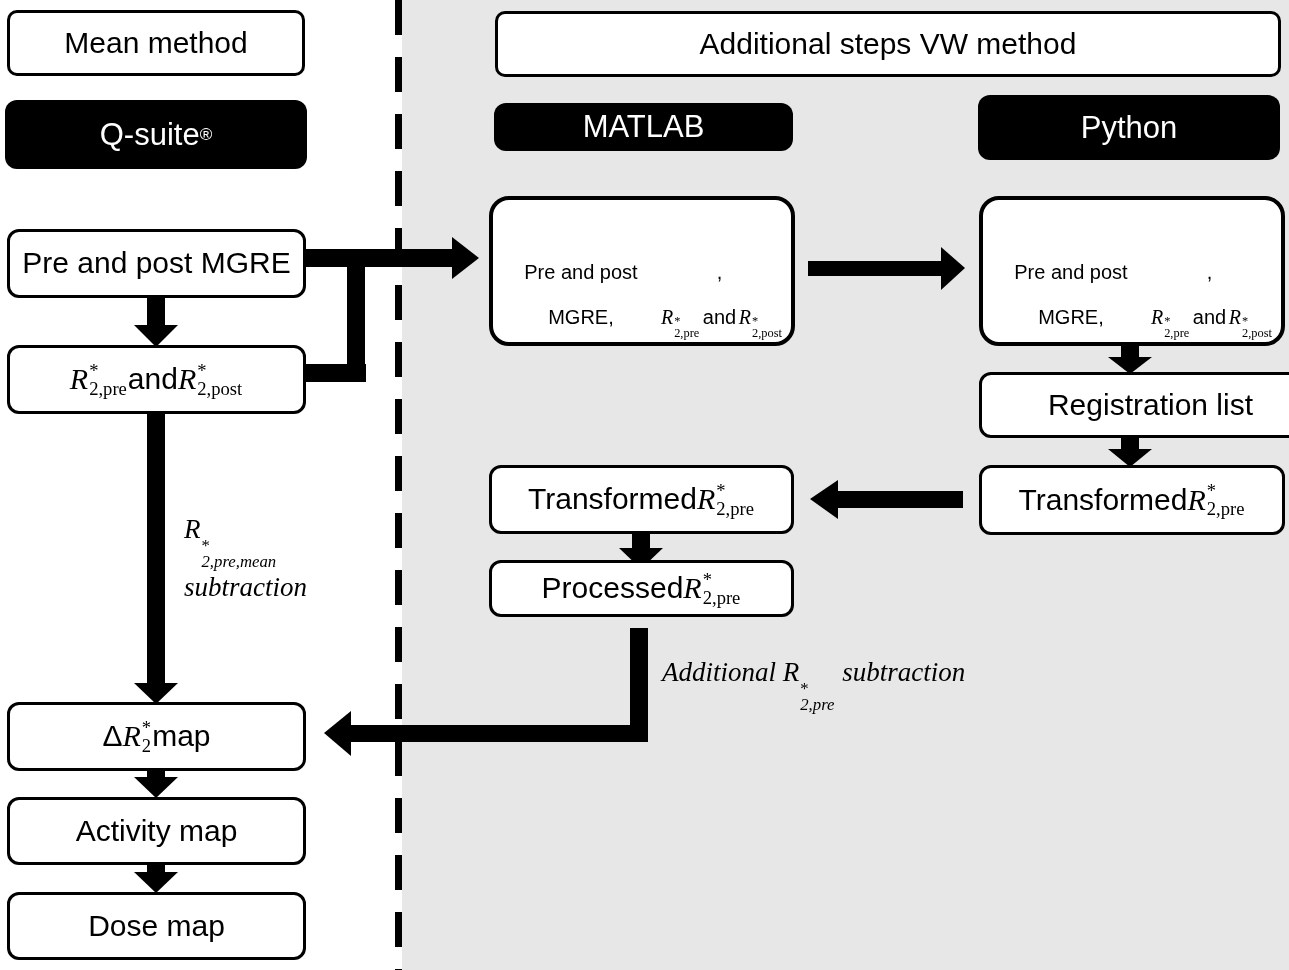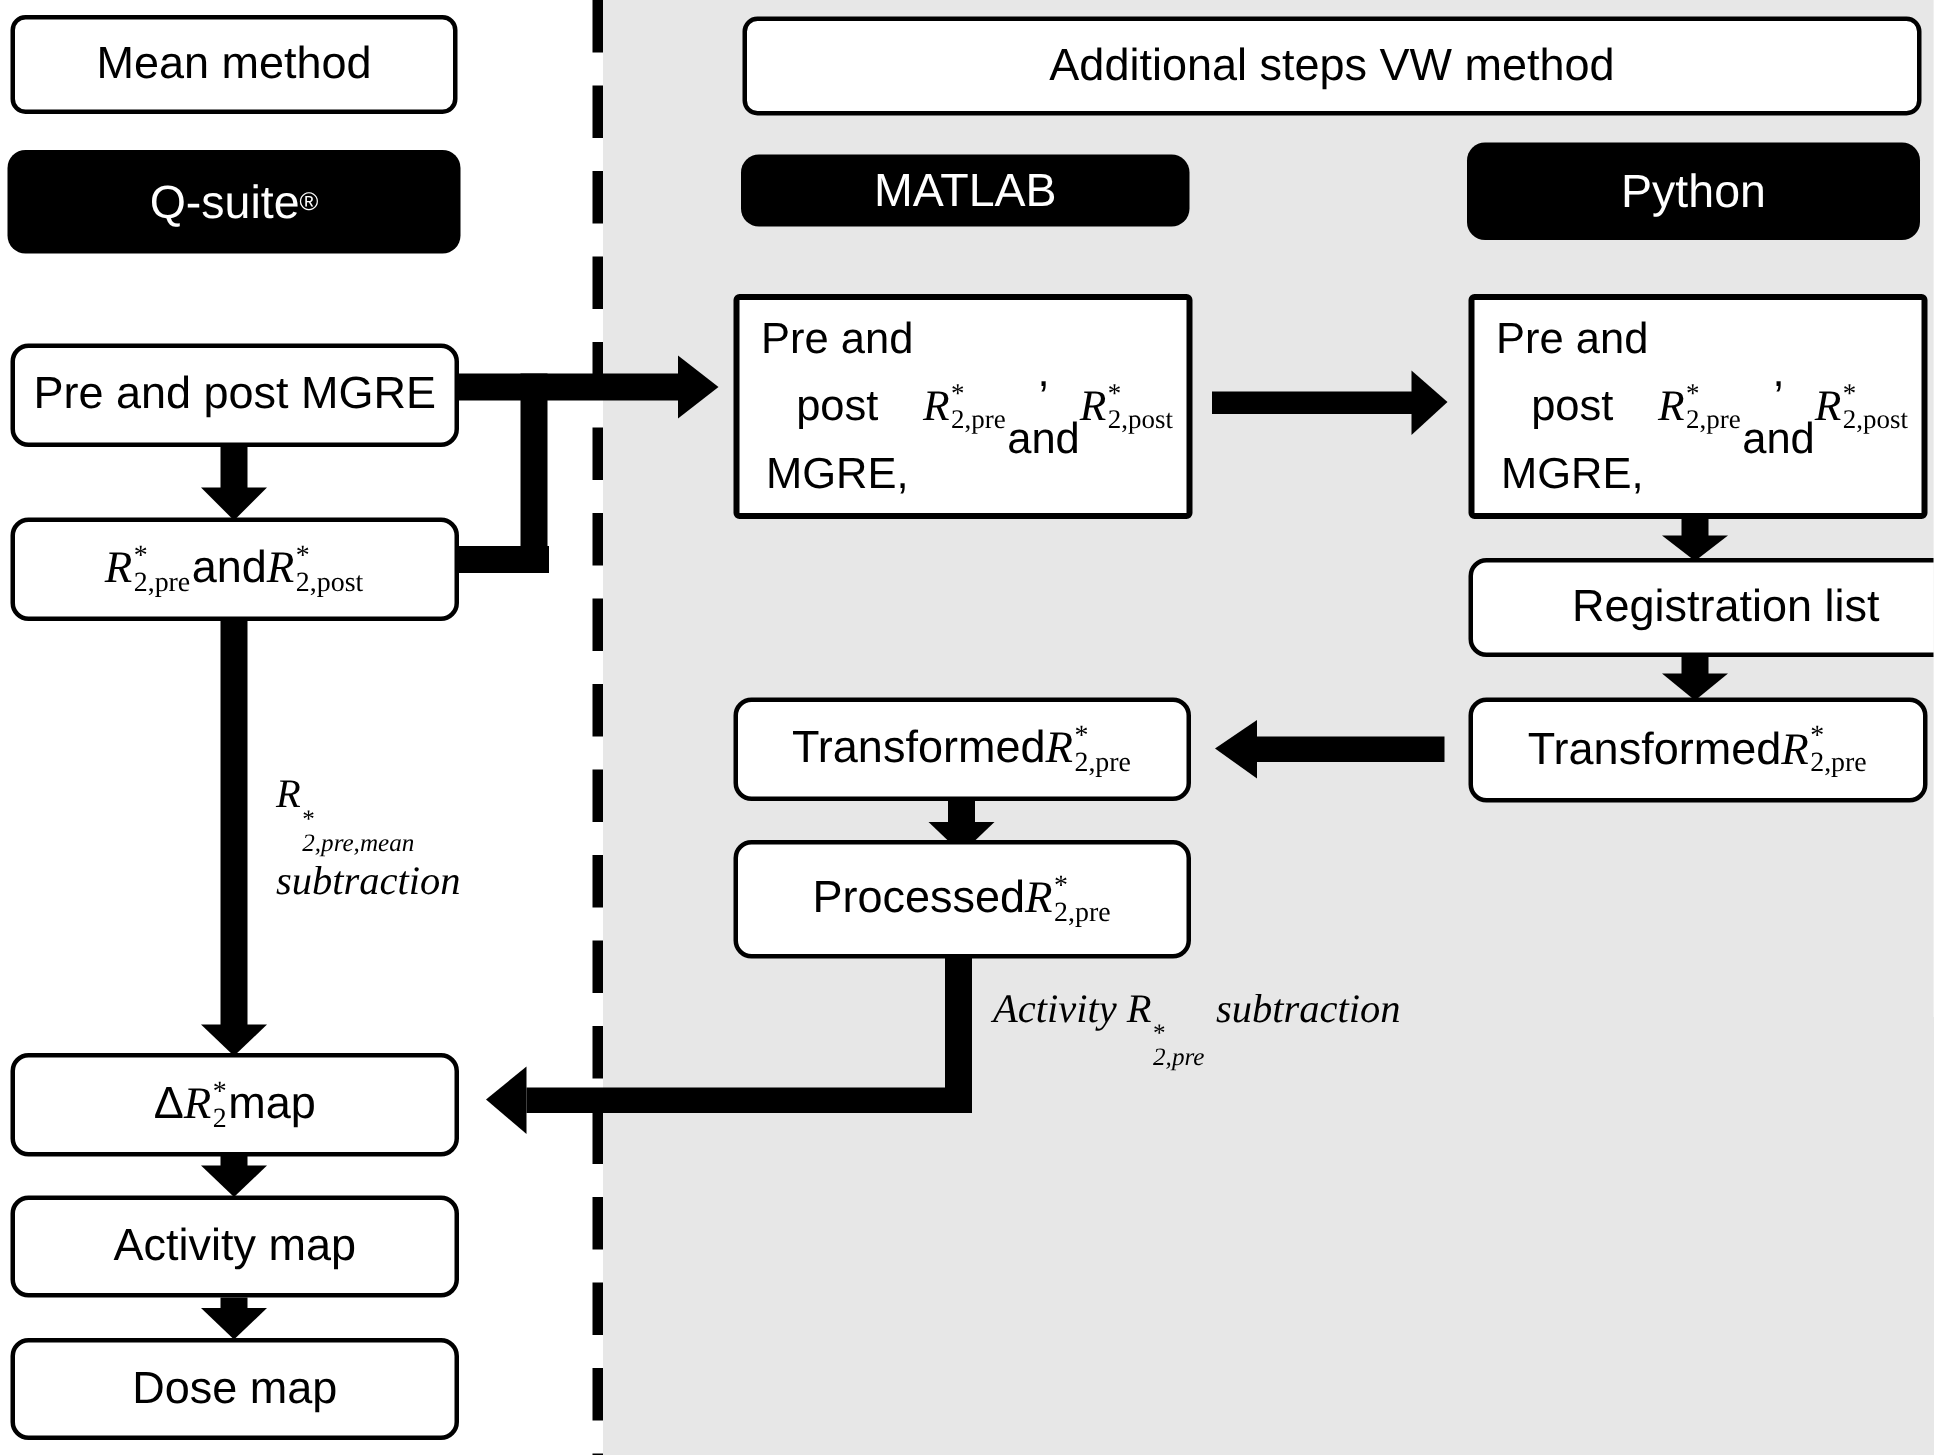--- a/index.html
+++ b/index.html
@@ -10,21 +10,21 @@
   body{width:1289px;height:970px;overflow:hidden;background:var(--canvas-bg);
        font-family:"Liberation Sans",sans-serif;color:var(--text);}
   #canvas{position:relative;width:1289px;height:970px;}
   .panel{position:absolute;left:402px;top:0;width:887px;height:970px;background:var(--panel-bg);z-index:0;}
   #arrows{position:absolute;left:0;top:0;z-index:1;}
   #arrows rect,#arrows polygon{fill:var(--arrow);}
   .box{position:absolute;background:var(--box-bg);border:3px solid var(--box-border);
        border-radius:12px;display:flex;align-items:center;justify-content:center;
        text-align:center;font-size:30px;line-height:1.35;z-index:2;box-sizing:border-box;
        padding:2px 8px;}
-  .box.lg{border-radius:4px;border-width:4px;font-size:29px;line-height:45px;}
+  .box.lg{border-radius:20px;border-width:4px;font-size:20px;line-height:45px;align-items:flex-end;}
   .box.hdr{border-radius:10px;}
   .box.dark{background:var(--label-bg);color:var(--label-text);border:none;font-size:31px;}
   .ann{position:absolute;z-index:2;font-size:27px;line-height:35px;text-align:left;
        font-family:"Liberation Serif",serif;font-style:italic;}
   .seg-p{font-style:normal;font-family:"Liberation Sans",sans-serif;}
   .seg-v{font-family:"Liberation Serif",serif;font-style:italic;}
   .seg-i{font-family:Liberation Serif, serif;font-style:italic;}
   .seg-sup{font-size:0.55em;vertical-align:0.5em;}
   .st{display:inline-flex;flex-direction:column;align-items:flex-start;line-height:0.95;
       vertical-align:-0.48em;margin-left:1px;margin-right:1px;}
@@ -39,21 +39,21 @@
   #b-activity{left:7px;top:797px;width:299px;height:68px;}
   #b-dose{left:7px;top:892px;width:299px;height:68px;}
   #b-vw-header{left:495px;top:11px;width:786px;height:66px;}
   #b-matlab{left:494px;top:103px;width:299px;height:48px;}
   #b-python{left:978px;top:95px;width:302px;height:65px;}
   #b-matlab-prepost{left:489px;top:196px;width:306px;height:150px;}
   #b-python-prepost{left:979px;top:196px;width:306px;height:150px;}
   #b-registration{left:979px;top:372px;width:343px;height:66px;}
   #b-python-transformed{left:979px;top:465px;width:306px;height:70px;}
   #b-matlab-transformed{left:489px;top:465px;width:305px;height:69px;}
-  #b-processed{left:489px;top:560px;width:305px;height:79px;}
+  #b-processed{left:489px;top:560px;width:305px;height:57px;}
   #ann-mean{left:184px;top:512px;width:175px;}
   #ann-vw{left:662px;top:655px;width:380px;}
 </style>
 </head>
 <body>
 
 <div id="canvas">
 
   <div class="panel"></div>
 
@@ -194,18 +194,18 @@
       </span>
     </div>
   <div class="box" id="b-processed">
       <span class="seg-p">Processed </span>
       <span class="seg-v">R</span>
       <span class="st">
         <span class="st-sup">*</span>
         <span class="st-sub">2,pre</span>
       </span>
     </div>
-  <div class="ann" id="ann-vw"><span class="seg-i">Activity </span><span class="seg-v">R</span><span class="st">
+  <div class="ann" id="ann-vw"><span class="seg-i">Additional </span><span class="seg-v">R</span><span class="st">
         <span class="st-sup">*</span>
         <span class="st-sub">2,pre</span>
       </span><span class="seg-i"> subtraction</span></div>
 
 </div>
 
 </body></html>

